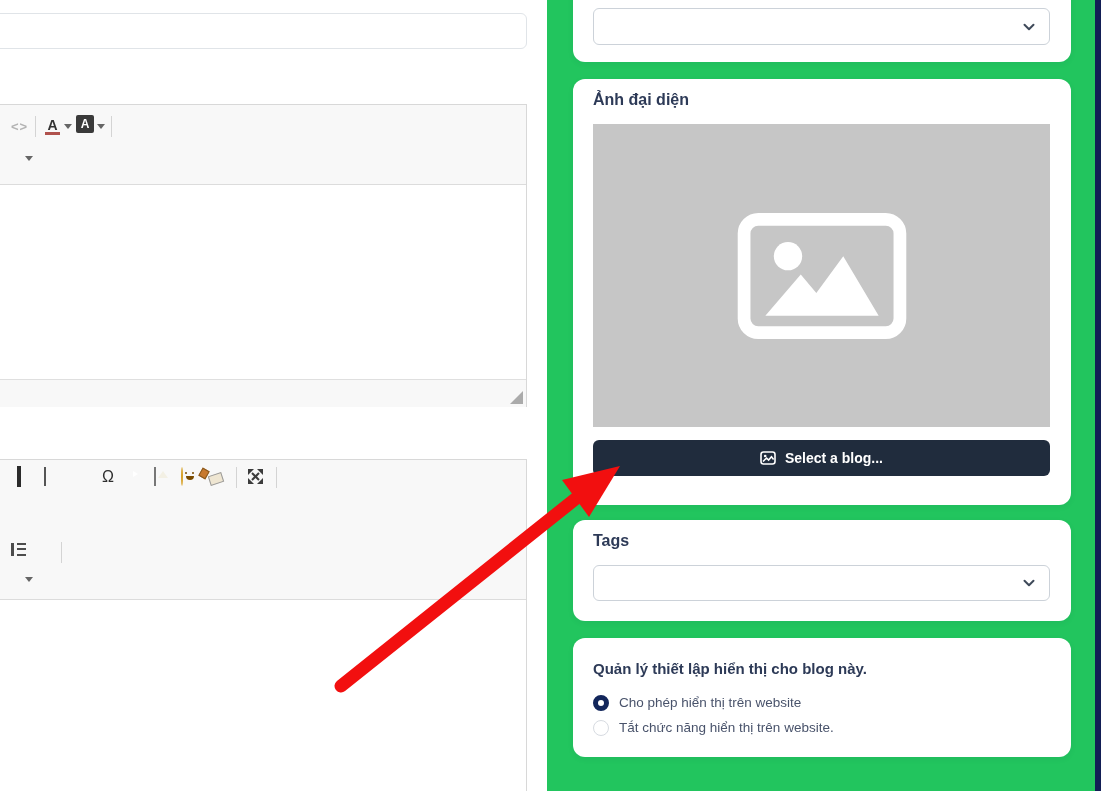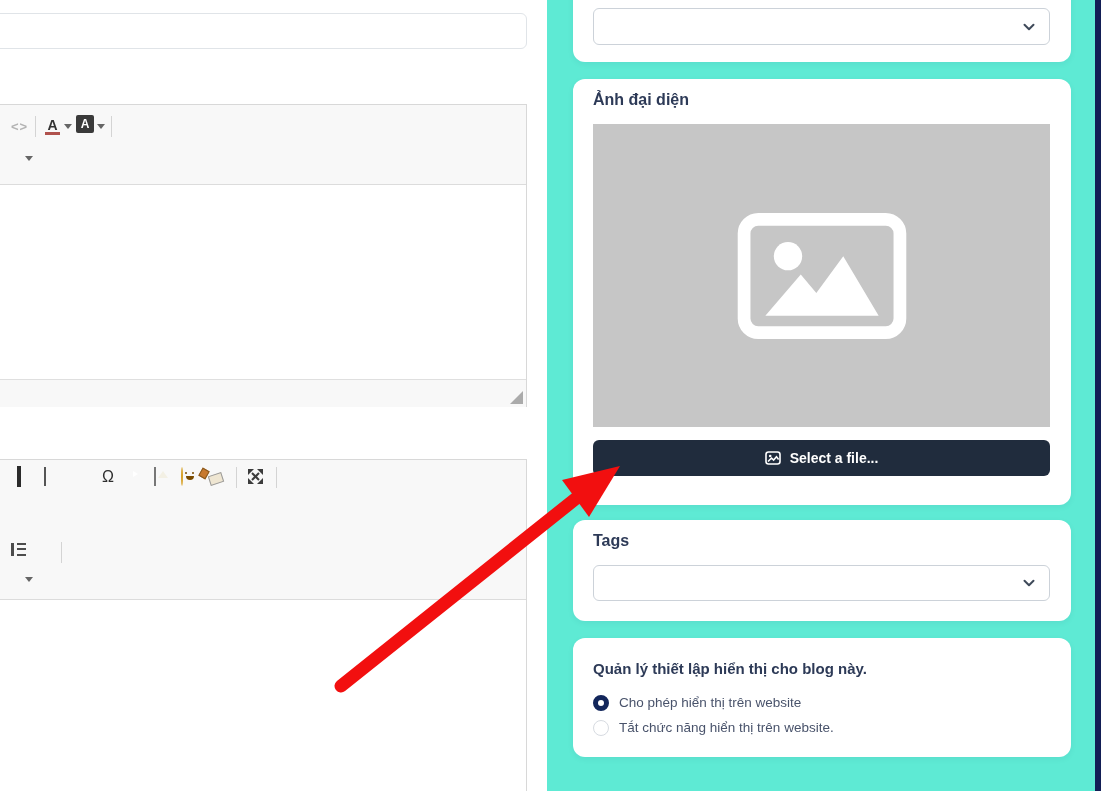--- a/index.html
+++ b/index.html
@@ -79,21 +79,21 @@
 
   .content-area { position:absolute; left:0; right:0; background:#fff; }
   #content1 { top:80px; height:194px; }
   #bottombar1 { position:absolute; left:0; right:0; top:274px; height:28px; background:#f8f8f8;
     border-top:1px solid #dfdfdf; }
   .grip { position:absolute; right:3px; bottom:3px; width:0; height:0;
     border-left:13px solid transparent; border-bottom:13px solid #ababab; cursor:nwse-resize; }
   #content2 { top:140px; height:194px; }
 
   
-  #right-panel { left:547px; top:0; width:548px; height:791px; background:#5eead4; }
+  #right-panel { left:547px; top:0; width:548px; height:791px; background:#22c55e; }
   #navy-strip { left:1095px; top:0; width:6px; height:791px; background:#121e55; }
 
   .card { position:absolute; left:26px; width:498px; background:#fff; border-radius:12px;
     box-shadow:0 2px 6px rgba(25,39,80,0.06); }
   #card-category { top:-40px; height:102px; }
   #card-featured { top:79px;  height:426px; }
   #card-tags     { top:520px; height:101px;text-decoration:underline; }
   #card-display  { top:638px; height:119px; }
 
   .card h3 { position:absolute; left:20px; font-size:16px; font-weight:bold; color:#2d3a57; }
@@ -201,21 +201,21 @@
         <circle cx="36" cy="31" r="10" fill="#ffffff"></circle>
         <polygon points="20,73 45,44 56,57 75,31 100,73" fill="#ffffff"></polygon>
       </svg>
     </div>
     <button id="select-file-btn">
       <svg width="16" height="14" viewBox="0 0 16 14">
         <rect x="1" y="1" width="14" height="12" rx="2.5" fill="none" stroke="#ffffff" stroke-width="1.6"></rect>
         <circle cx="5.2" cy="5" r="1.3" fill="#ffffff"></circle>
         <path d="M3 10.5 L6.5 7 L8.6 9 L11.5 5.8 L13.6 8.4" fill="none" stroke="#ffffff" stroke-width="1.6"></path>
       </svg>
-      <span>Select a file...</span>
+      <span>Select a blog...</span>
     </button>
   </div>
 
   <div class="card" id="card-tags">
     <h3 style="top:12px;">Tags</h3>
     <div class="selectbox" style="top:45px;">
       <span></span>
       <svg class="chev" width="16" height="16" viewBox="0 0 16 16">
         <path d="M3.5 5.8 L8 10.3 L12.5 5.8" fill="none" stroke="#3f4a5a" stroke-width="2" stroke-linecap="round" stroke-linejoin="round"></path>
       </svg>

